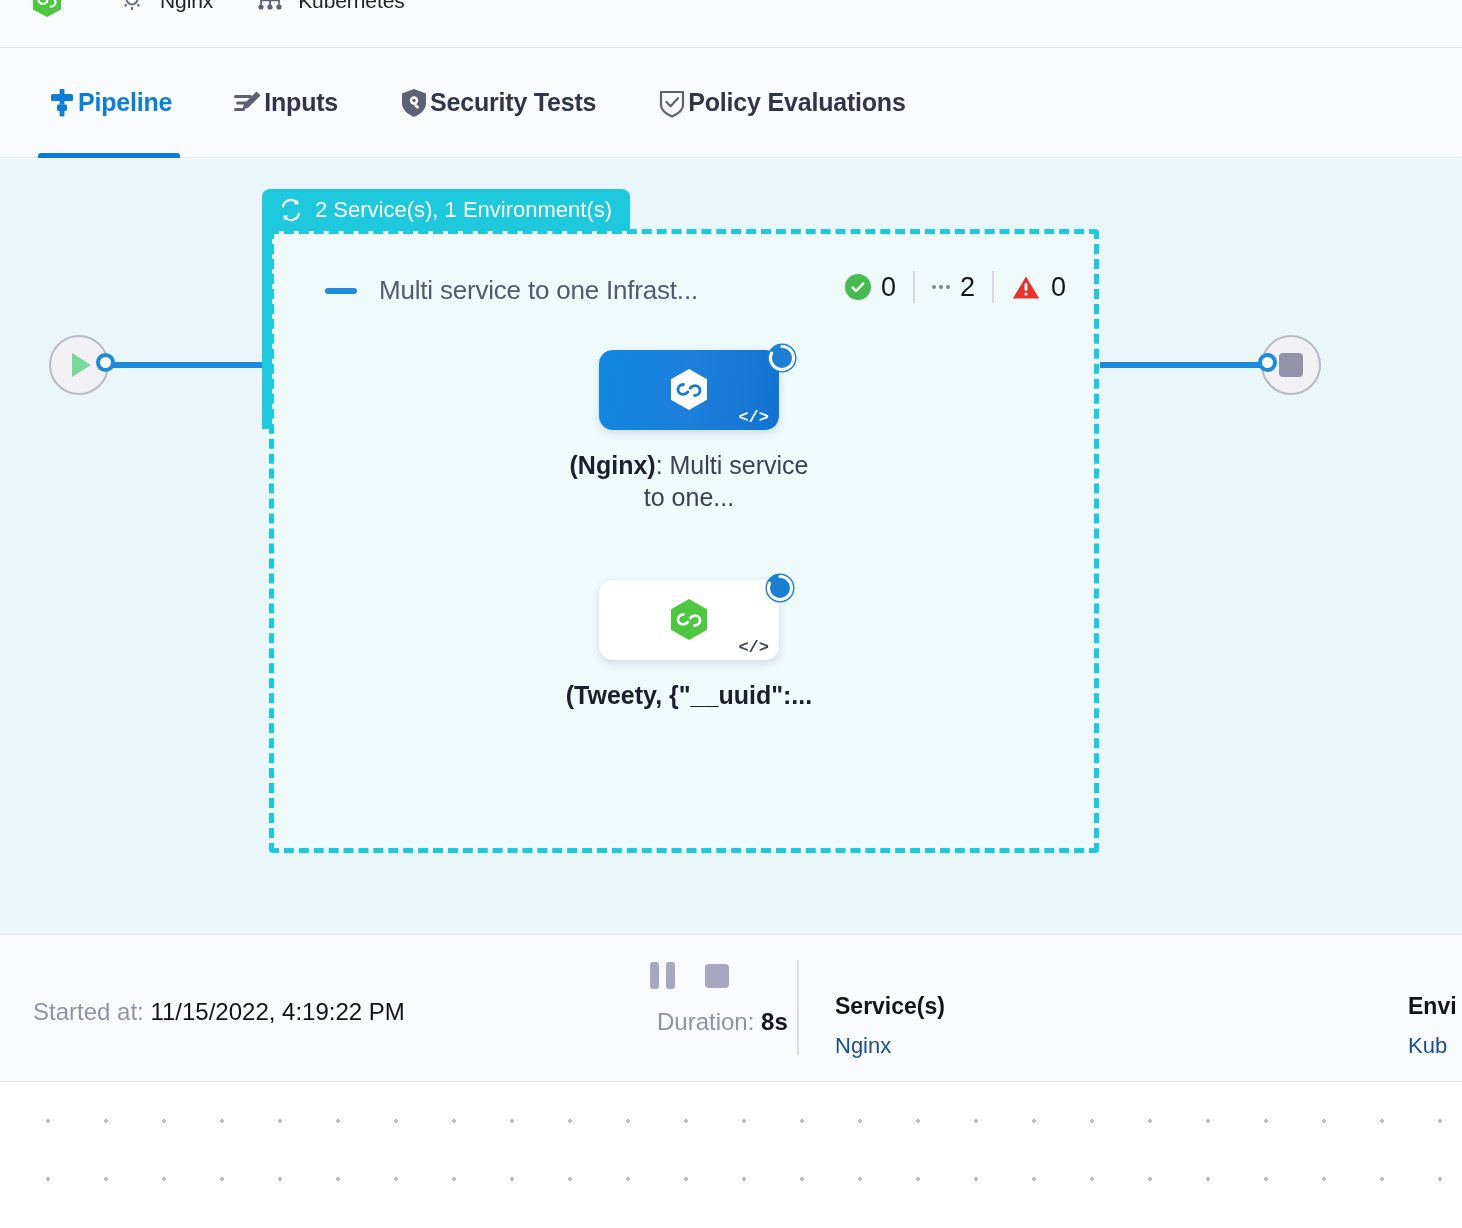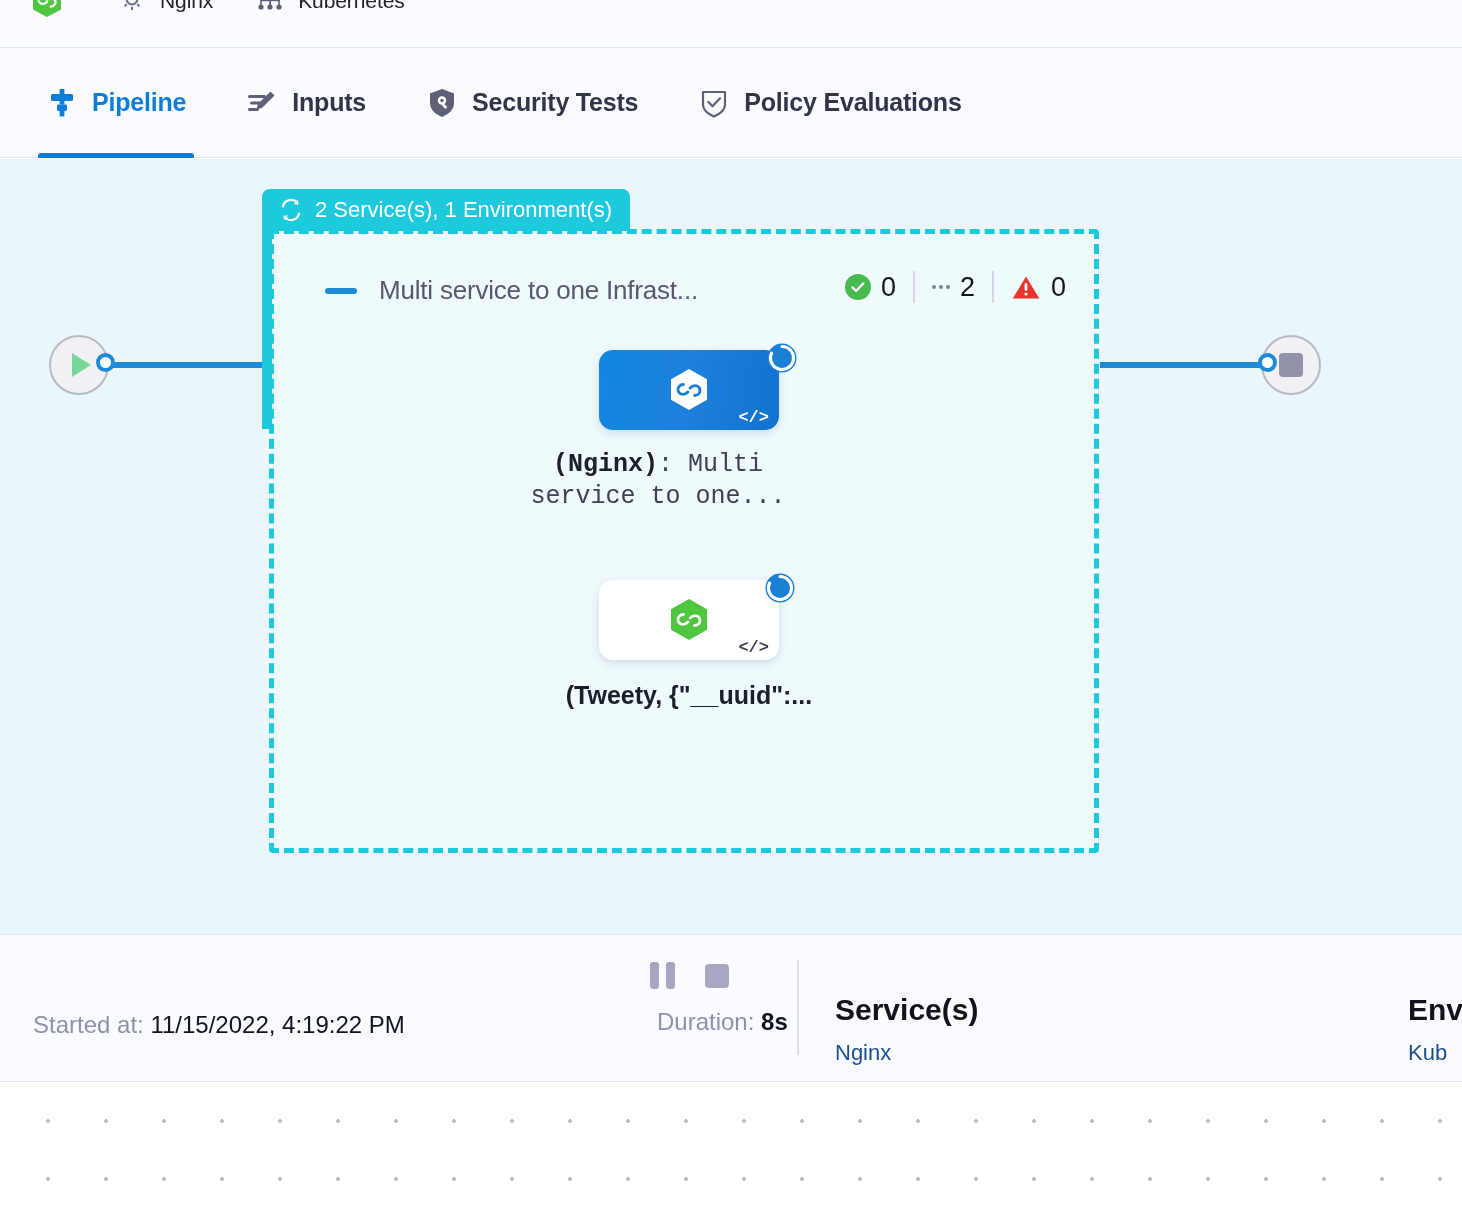--- a/index.html
+++ b/index.html
@@ -28,21 +28,21 @@
 
   
   .tabbar {
     position: absolute; left: 0; top: 48px; width: 1462px; height: 110px;
     background: #fafbfe;
     border-bottom: 1px solid #e4e6ef;
     display: flex; align-items: center;
     padding-left: 38px;
   }
   .tab {
-    display: flex; align-items: center; gap: 14px;
+    display: flex; align-items: center; 
     height: 110px;
     padding: 0 8px;
     cursor: pointer;
     position: relative;
   }
   .tab + .tab { margin-left: 44px; }
   .tab-label { font-size: 25px; font-weight: 700; color: #31354a; letter-spacing: -0.2px; white-space: nowrap; }
   .tab.active .tab-label { color: #0c7ed8; }
   .tab.active::after {
     content: ""; position: absolute; left: 0; right: 0; bottom: 0;
@@ -168,36 +168,36 @@
     border-top: 1px solid #e4e6ef;
     border-bottom: 1px solid #dfe0ec;
     overflow: hidden;
   }
   .footer-title {
     position: absolute; left: 33px; top: 29px;
     font-size: 26px; font-weight: 700; color: #12131c; letter-spacing: -0.2px;
     white-space: nowrap;
   }
   .footer-sub {
-    position: absolute; left: 33px; top: 76px;
+    position: absolute; left: 33px; top: 63px;
     font-size: 24px; color: #111321; white-space: nowrap; text-align: right;
   }
   .footer-sub .muted { color: #8d93ab; }
   .ctrl-row { position: absolute; left: 650px; top: 962px; display: flex; gap: 30px; align-items: center; }
   .pause-btn { display: flex; gap: 7px; cursor: pointer; }
   .pause-btn i { width: 9px; height: 27px; background: #a6a8c2; border-radius: 3px; display: block; }
   .stop-btn { width: 24px; height: 24px; background: #a6a8c2; border-radius: 4px; cursor: pointer; }
   .duration {
     position: absolute; left: 617px; top: 1008px;
     font-size: 24px; color: #8d93ab; white-space: nowrap; margin-left: 40px;
   }
   .duration b { color: #111321; font-weight: 700; }
   .vdivider { position: absolute; width: 2px; background: #dcdee9; }
   .meta-col { position: absolute; }
-  .meta-title { font-size: 30px; font-weight: 700; color: #12131c; white-space: nowrap; }
+  .meta-title { font-size: 23px; font-weight: 700; color: #12131c; white-space: nowrap; }
   .meta-link { font-size: 22px; color: #1a4f8f; margin-top: 13px; white-space: nowrap; cursor: pointer; }
 
   
   .dotgrid {
     position: absolute; left: 0; top: 1082px; width: 1462px; height: 146px;
     background-color: #ffffff;
     background-image:
       radial-gradient(circle, #b9bbcb 1.6px, transparent 1.7px);
     background-size: 58px 58px;
     background-position: 19px 10px;
@@ -360,21 +360,21 @@
       <svg class="card-hex" viewBox="0 0 48 48">
         <path d="M24 3 L42 13.2 V33.8 L24 44 L6 33.8 V13.2 Z" fill="#ffffff"></path>
         <path d="M18.4 18.5 c-3.1 0 -5.4 2.2 -5.4 5 0 2.7 2.1 4.8 5 4.8 1.9 0 3.5 -0.8 4.9 -2.3 M29.6 29.5 c3.1 0 5.4 -2.2 5.4 -5 0 -2.7 -2.1 -4.8 -5 -4.8 -1.9 0 -3.5 0.8 -4.9 2.3" fill="none" stroke="#1479d6" stroke-width="2.8" stroke-linecap="round"></path>
       </svg>
       <span class="code-badge">&lt;/&gt;</span>
     </div>
     <svg class="spinner" style="left:765px; top:182px;" viewBox="0 0 34 34">
       <circle cx="17" cy="17" r="14.5" fill="#1b7fd4"></circle>
       <path d="M17 5.5 a11.5 11.5 0 1 1 -10.4 6.6" fill="none" stroke="#ffffff" stroke-width="3.2" stroke-linecap="round"></path>
     </svg>
-    <div class="card-caption" style="left:528px; top:290px;font-family:Liberation Mono, monospace;">
+    <div class="card-caption" style="left:559px; top:290px;">
       <b>(Nginx)</b><span>: Multi service to one...</span>
     </div>
 
     <div class="card white" style="left:599px; top:421px;">
       <svg class="card-hex" viewBox="0 0 48 48">
         <path d="M24 3 L42 13.2 V33.8 L24 44 L6 33.8 V13.2 Z" fill="#4ec63f"></path>
         <path d="M18.4 18.5 c-3.1 0 -5.4 2.2 -5.4 5 0 2.7 2.1 4.8 5 4.8 1.9 0 3.5 -0.8 4.9 -2.3 M29.6 29.5 c3.1 0 5.4 -2.2 5.4 -5 0 -2.7 -2.1 -4.8 -5 -4.8 -1.9 0 -3.5 0.8 -4.9 2.3" fill="none" stroke="#ffffff" stroke-width="2.8" stroke-linecap="round"></path>
       </svg>
       <span class="code-badge">&lt;/&gt;</span>
     </div>

